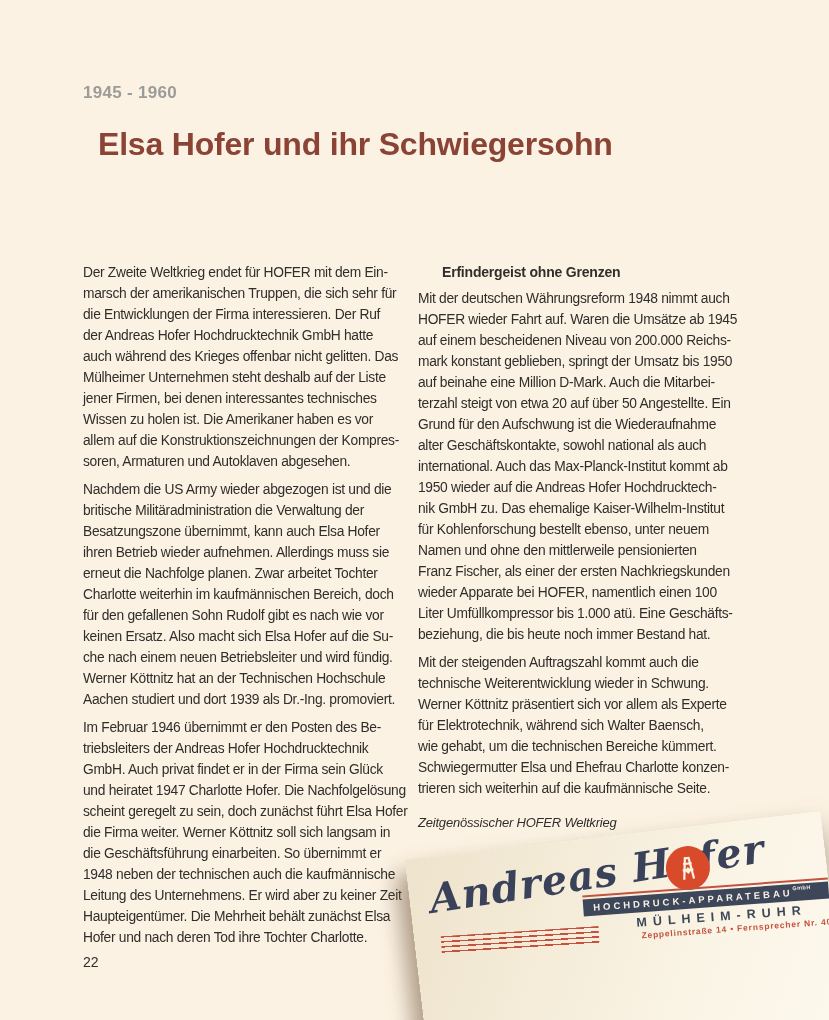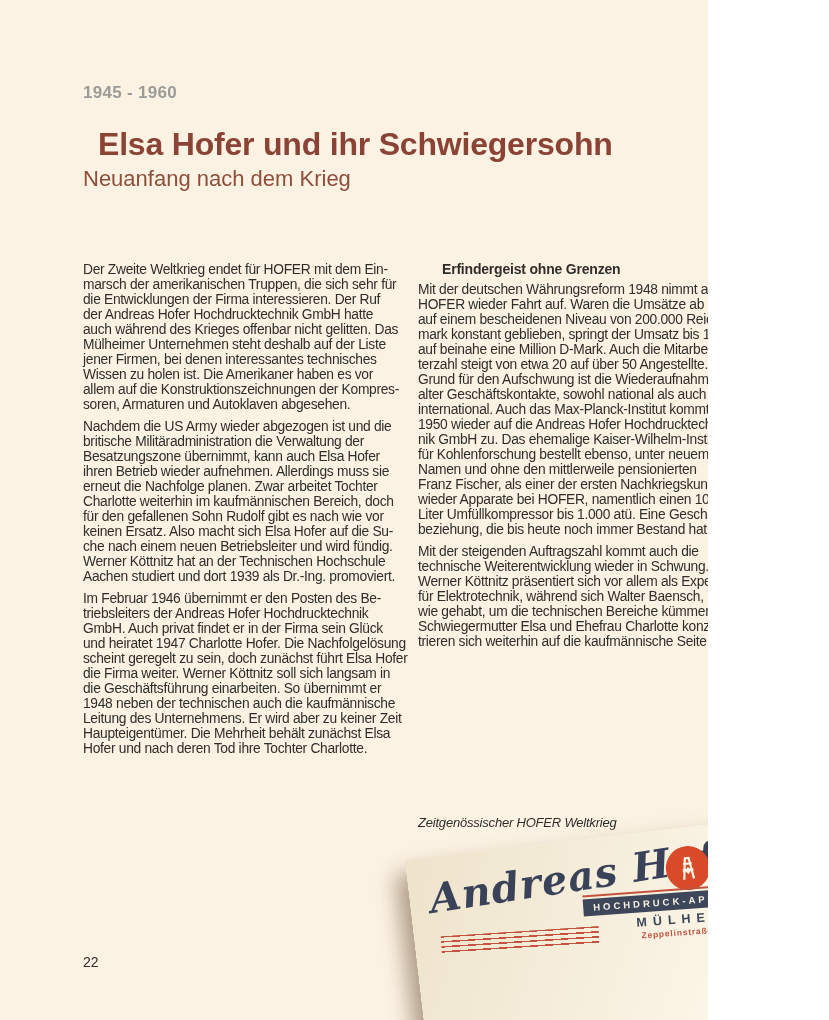--- a/index.html
+++ b/index.html
@@ -3,21 +3,21 @@
 <meta charset="utf-8">
 <style>
   html, body {
     margin: 0; padding: 0;
     width: 829px; height: 1020px;
     overflow: hidden;
     font-family: "Liberation Sans", sans-serif;
   }
   .page {
     position: relative;
-    width: 708px; height: 1020px;
+    width: 829px; height: 1020px;
     background: #fcf2e3;
     overflow: hidden;
   }
 
   
   .period-label {
     position: absolute; left: 83px; top: 83px;
     font-size: 17px; font-weight: bold; color: #9b9b98;
     letter-spacing: 0.3px;
   }
@@ -28,21 +28,21 @@
   }
   .page-subtitle {
     position: absolute; left: 83px; top: 166px;
     font-size: 22px; font-weight: normal; color: #8d4e3c;
   }
 
   
   .col {
     position: absolute; top: 262px;
     width: 395px;
-    font-size: 13.8px; line-height: 15px; letter-spacing: -0.3px;
+    font-size: 13.8px; line-height: 21px; letter-spacing: -0.3px;
     color: #2f2e2b;
   }
   .col-left  { left: 83px; }
   .col-right { left: 418px; }
   .para {
     white-space: pre-line;
     margin: 0 0 7px 0;
   }
   .col-heading {
     font-size: 14px; font-weight: bold; color: #2f2e2b;
@@ -124,21 +124,20 @@
     font-size: 14px; color: #2f2e2b;
   }
 </style>
 </head>
 <body>
 
 <div class="page">
 
   <div class="period-label">1945 - 1960</div>
   <h1 class="page-title" style="margin:16px">Elsa Hofer und ihr Schwiegersohn</h1>
-  <div class="page-subtitle">Neuanfang nach dem Krieg</div>
 
   <div class="col col-left">
     <p class="para">Der Zweite Weltkrieg endet für HOFER mit dem Ein-
 marsch der amerikanischen Truppen, die sich sehr für
 die Entwicklungen der Firma interessieren. Der Ruf
 der Andreas Hofer Hochdrucktechnik GmbH hatte
 auch während des Krieges offenbar nicht gelitten. Das
 Mülheimer Unternehmen steht deshalb auf der Liste
 jener Firmen, bei denen interessantes technisches
 Wissen zu holen ist. Die Amerikaner haben es vor

